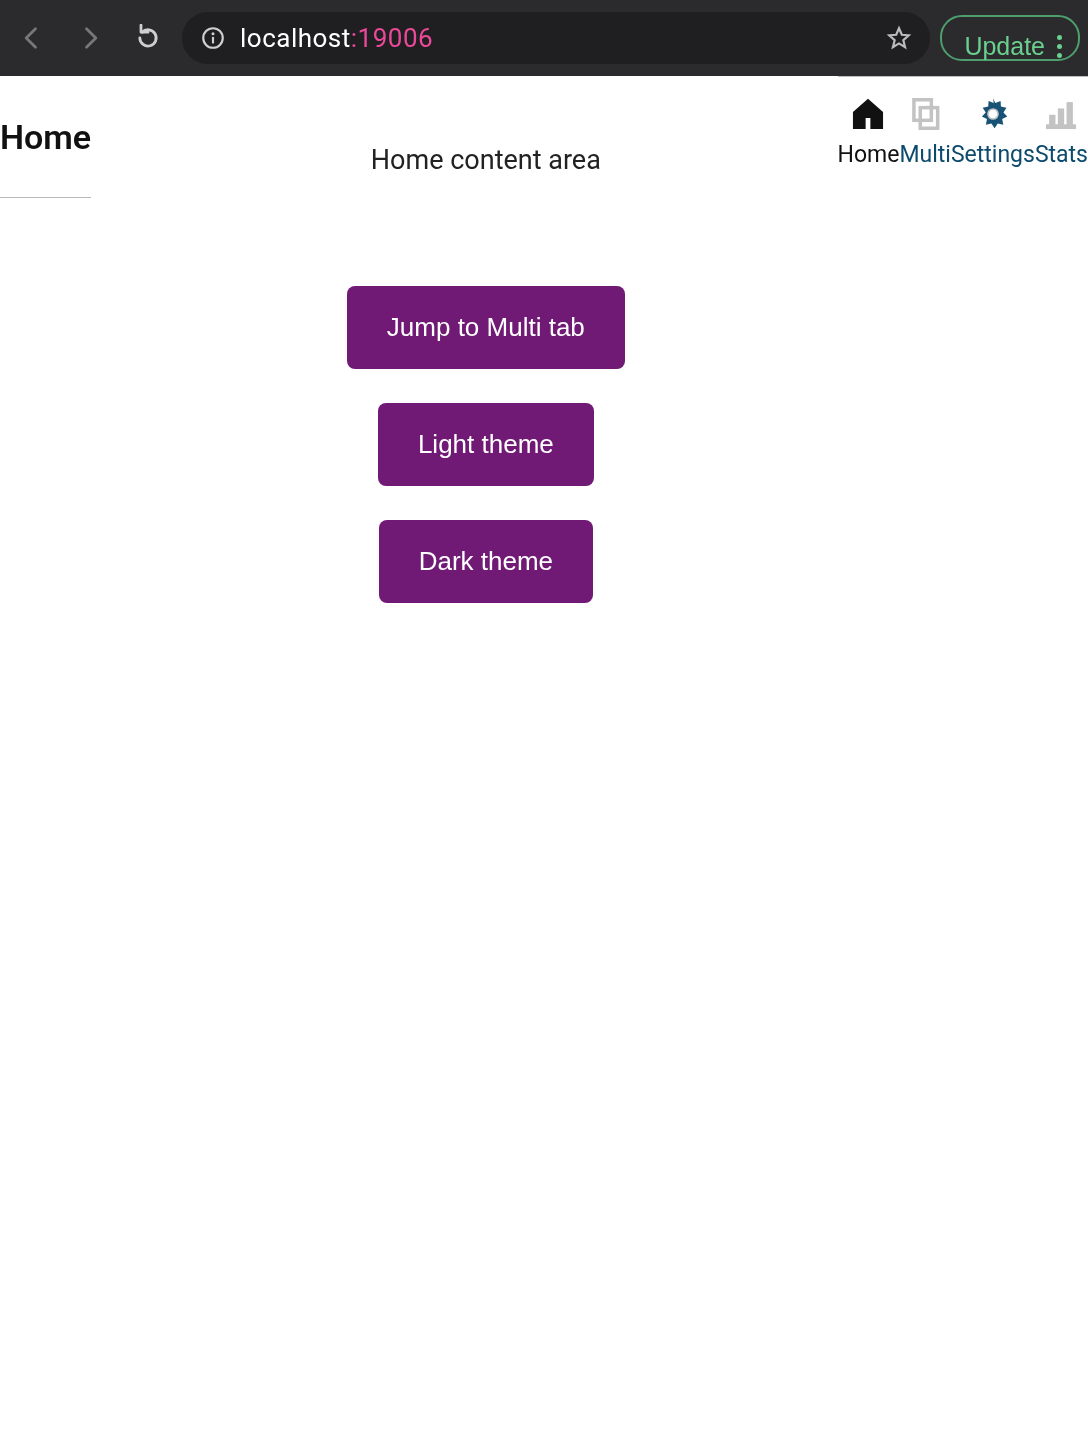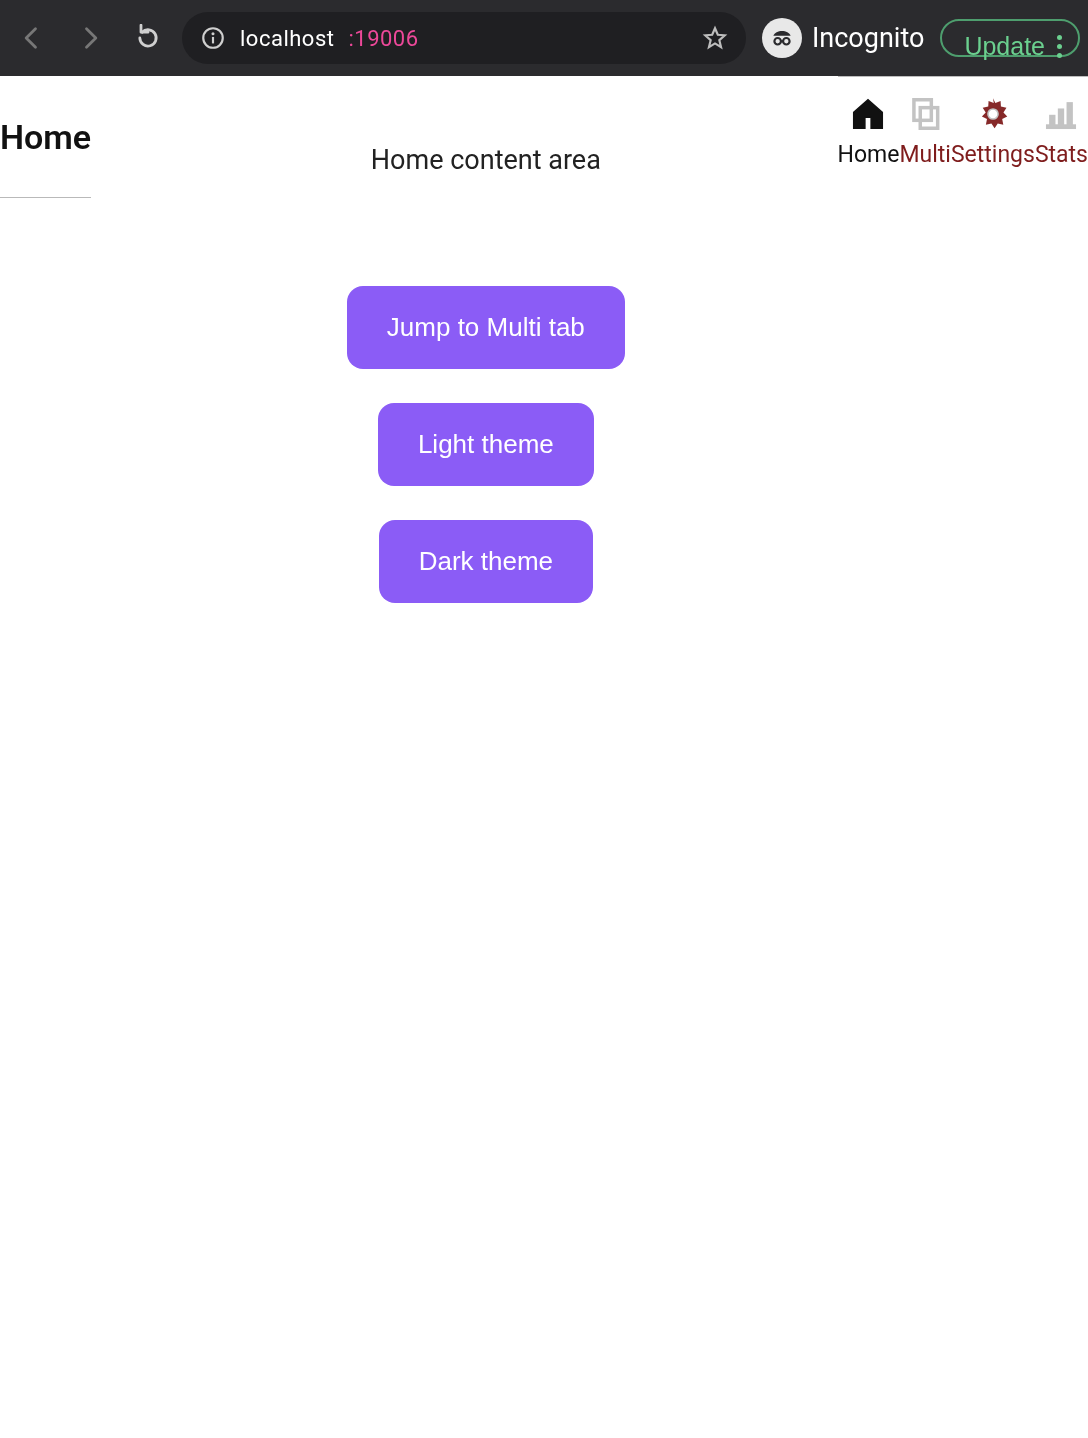--- a/index.html
+++ b/index.html
@@ -27,39 +27,39 @@
       flex: 1;
       height: 52px;
       background: #1f1f22;
       border-radius: 999px;
       display: flex;
       align-items: center;
       padding: 0 18px;
       gap: 14px;
       color: #e8e8e8;
     }
-    .omnibox .url-text { font-size: 22px; letter-spacing: .5px; display: flex; align-items:center;gap:14px; }
+    .omnibox .url-text { font-size: 26px; letter-spacing: .5px; display: flex; align-items:center; }
     .omnibox .host { color: #ffffff; }
     .omnibox .port { color: #ec4899; }
     .omnibox .star { margin-left: auto; color: #bdbdbd; }
     .omnibox svg.info, .omnibox svg.star-svg { width: 26px; height: 26px; }
 
     .incognito-pill {
       display:flex; align-items:center; gap:10px;
       color: #fff; font-size: 27px;
       padding: 0 6px;
     }
     .incognito-badge {
       width: 40px; height: 40px; border-radius: 50%; background: #e8e8e8;
       display:flex; align-items:center; justify-content:center;
     }
     .incognito-badge svg { width: 26px; height: 26px; }
 
     .update-pill {
-      height: 38px;
+      height: 46px;
       border: 2px solid #4e9e6e;
       color: #6bd08f;
       border-radius: 22px;
       display:flex; align-items:center; gap:12px;
       padding: 16px 16px 0 22px;
       font-size: 25px;
       background: transparent;
       cursor: pointer;
     }
     .update-pill .dots { display:flex; flex-direction:column; gap:4px; }
@@ -82,40 +82,40 @@
       flex: 1;
       display:flex; flex-direction:column; align-items:center;
       padding-top: 68px;
       margin-left: 43px;
     }
     .content-text {
       font-size: 27px; color: #222;
       margin-bottom: 110px;
     }
     .btn {
-      background: #8b5cf6;
+      background: #701a75;
       color: #fff;
       font-size: 26px;
       border: none;
-      border-radius: 16px;
+      border-radius: 8px;
       padding: 26px 40px;
       margin-bottom: 34px;
       cursor: pointer;
     }
 
     .bottom-nav {
       height: 110px;
       border-top: 1px solid #bdbdbd;
       display:flex;
     }
     .tab {
       flex:1;
       display:flex; flex-direction:column; align-items:center; justify-content:center;
       gap: 8px;
-      color: #7f1d1d;
+      color: #0c4a6e;
       cursor: pointer;
       font-size: 23px;
     }
     .tab.active { color: #111; }
     .tab svg { width: 38px; height: 38px; }
     .tab.active svg { fill: #111; stroke: #111; }
     .tab svg { fill: #c3c3c3; stroke: #c3c3c3; }
   </style>
 </head>
 <body>
@@ -146,31 +146,20 @@
       </svg>
     <div class="url-text">
       <span class="host">localhost</span>
         <span class="port">:19006</span>
     </div>
     <svg class="star-svg star" viewBox="0 0 24 24">
         <path d="M12 3 L14.6 9 L21 9.5 L16 14 L17.6 20.5 L12 17 L6.4 20.5 L8 14 L3 9.5 L9.4 9 Z" fill="none" stroke="#bdbdbd" stroke-width="2"></path>
       </svg>
   </div>
 
-  <div class="incognito-pill">
-    <div class="incognito-badge">
-      <svg viewBox="0 0 24 24">
-          <path d="M4 10 C6 4 18 4 20 10 L4 10 Z" fill="#2b2b2e"></path>
-          <circle cx="8" cy="15" r="3" fill="none" stroke="#2b2b2e" stroke-width="2"></circle>
-          <circle cx="16" cy="15" r="3" fill="none" stroke="#2b2b2e" stroke-width="2"></circle>
-          <line x1="11" y1="15" x2="13" y2="15" stroke="#2b2b2e" stroke-width="2"></line>
-        </svg>
-    </div>
-    <span>Incognito</span>
-  </div>
 
   <button class="update-pill">
     <span>Update</span>
     <span class="dots">
         <span></span>
         <span></span>
         <span></span>
       </span>
   </button>
 </div>

